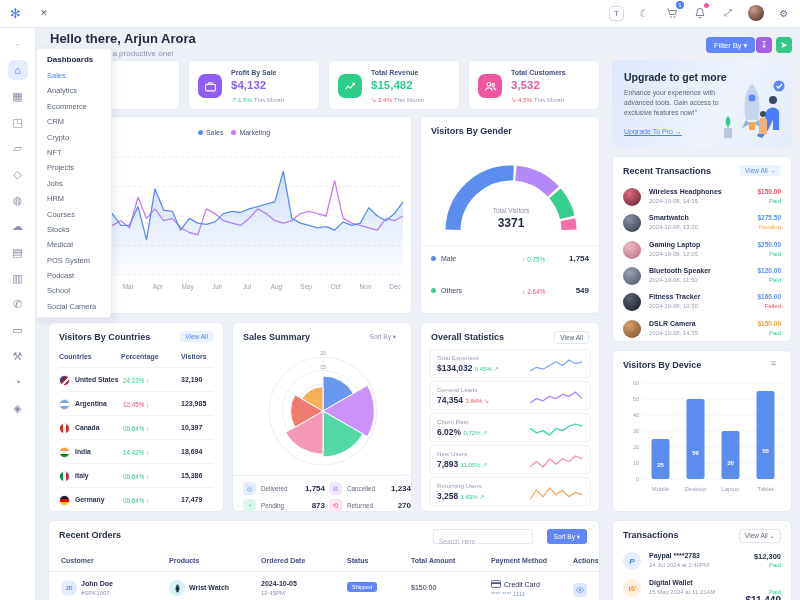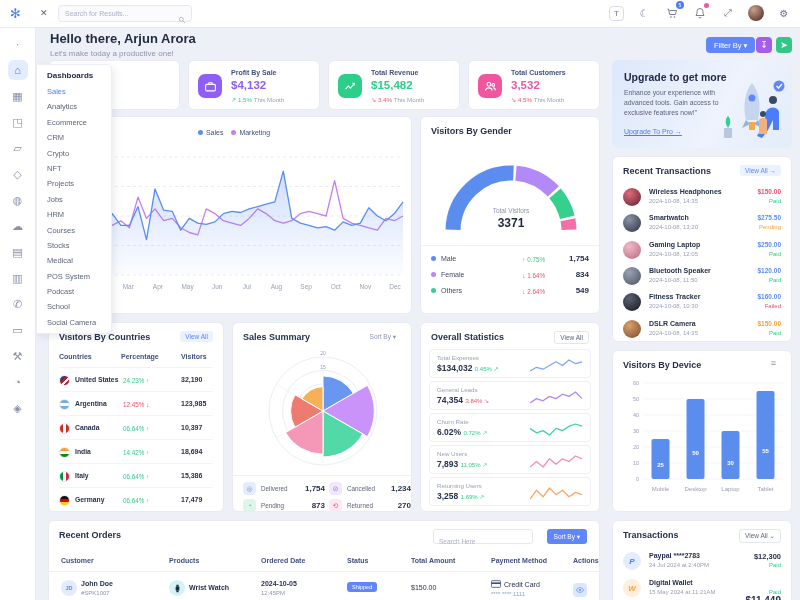--- a/index.html
+++ b/index.html
@@ -20,21 +20,21 @@
   .badge-blue { position:absolute; top:-4px; right:-4px; min-width:8px; height:8px; border-radius:4px; background:#4a7dfa; color:#fff; font-size:5px; line-height:8px; text-align:center; padding:0 1px; }
   .badge-pink { position:absolute; top:-2px; right:-1px; width:5px; height:5px; border-radius:3px; background:#f0569f; }
   .avatar { width:16px; height:16px; border-radius:8px; background:radial-gradient(circle at 35% 30%,#c9a08a,#6d4a3f 70%,#2e2622); cursor:pointer; }
 
   
   .sidebar { position:absolute; left:0; top:28px; width:36px; height:572px; background:#fff; border-right:1px solid #e8eaf2; z-index:80; display:flex; flex-direction:column; align-items:center; padding-top:6px; gap:6px; }
   .sico { width:20px; height:20px; display:flex; align-items:center; justify-content:center; color:#8a91a8; font-size:11px; border-radius:6px; cursor:pointer; }
   .sico.active { background:#e4ecff; color:#4a7dfa; }
 
   
-  .menu-pop { position:absolute; left:36px; top:48px; width:76px; height:270px; background:#fff; border:1px solid #edeef4; border-radius:0 5px 5px 0; box-shadow:2px 3px 8px rgba(40,50,90,.10); z-index:60; padding:6px 0 0 10px;margin-top:16px; }
+  .menu-pop { position:absolute; left:36px; top:48px; width:76px; height:270px; background:#fff; border:1px solid #edeef4; border-radius:0 5px 5px 0; box-shadow:2px 3px 8px rgba(40,50,90,.10); z-index:60; padding:6px 0 0 10px; }
   .menu-h { font-size:8px; font-weight:bold; color:#222c42; margin-bottom:4px; }
   .menu-i { font-size:7.5px; color:#5b6478; height:15.4px; line-height:15.4px; cursor:pointer; }
   .menu-i.active { color:#4a7dfa; }
 
   
   .panel { position:absolute; background:#fff; border:1px solid #e9ebf3; border-radius:6px; }
   .ptitle { position:absolute; left:10px; top:9px; font-size:9px; font-weight:bold; color:#26304a; }
   .chip { position:absolute; right:10px; top:8px; font-size:6.5px; padding:2px 5px; border-radius:3px; cursor:pointer; }
   .chip.blue { background:#eaf1ff; color:#5f86fa; }
   .chip.grey { background:#fff; color:#5b6478; border:1px solid #e2e6f0; }
@@ -112,29 +112,20 @@
   svg text { font-family:"Liberation Sans","DejaVu Sans",sans-serif; }
 </style>
 </head>
 <body>
 
 <div id="stage">
 
   <header class="navbar">
     <span class="logo">✻</span>
     <button class="nav-x">✕</button>
-    <div class="searchbox">
-      <input placeholder="Search for Results..." style="">
-      <span class="sicon">
-        <svg width="8" height="8" viewBox="0 0 24 24">
-            <circle cx="10" cy="10" r="6" fill="none" stroke="#9aa0b5" stroke-width="2"></circle>
-            <path d="M15 15l6 6" stroke="#9aa0b5" stroke-width="2"></path>
-          </svg>
-      </span>
-    </div>
     <div class="nav-right">
       <span class="nico boxed">T</span>
       <span class="nico">☾</span>
       <span class="nico">
         <svg width="12" height="12" viewBox="0 0 24 24">
             <path d="M3 4h2l2.5 11h11l2.5-8H7" fill="none" stroke="#6b7390" stroke-width="1.8"></path>
             <circle cx="10" cy="20" r="1.6" fill="#6b7390"></circle>
             <circle cx="17" cy="20" r="1.6" fill="#6b7390"></circle>
           </svg>
         <span class="badge-blue">5</span>
@@ -279,25 +270,20 @@
           <path d="M 136.89 78.69 A 58 58 0 0 1 137.99 88.73" fill="none" stroke="#f46fa7" stroke-width="15"></path>
           <text x="80" y="72" font-size="6.5" fill="#8d94ad" text-anchor="middle">Total Visitors</text>
           <text x="80" y="86" font-size="12" font-weight="bold" fill="#1c2742" text-anchor="middle">3371</text>
         </svg></div>
     <div class="hdr-line" style="top:128px;"></div>
     <div id="genderLegend"></div>
   <div class="grow" style="top: 134px;">
         <span class="gl"><span class="gdot" style="background: rgb(91, 141, 239);"></span>Male</span>
         <span class="gp" style="color: rgb(45, 206, 137);">↑ 0.75%</span>
         <span class="gv">1,754</span>
-      </div>
-      <div class="grow" style="top: 150px;">
-        <span class="gl"><span class="gdot" style="background: rgb(179, 136, 249);"></span>Female</span>
-        <span class="gp" style="color: rgb(240, 80, 110);">↓ 1.64%</span>
-        <span class="gv">834</span>
       </div>
       <div class="grow" style="top: 166px;">
         <span class="gl"><span class="gdot" style="background: rgb(54, 207, 142);"></span>Others</span>
         <span class="gp" style="color: rgb(240, 80, 110);">↓ 2.64%</span>
         <span class="gv">549</span>
       </div>
     </section>
 
   <section class="upgrade">
     <h2>Upgrade to get more</h2>

